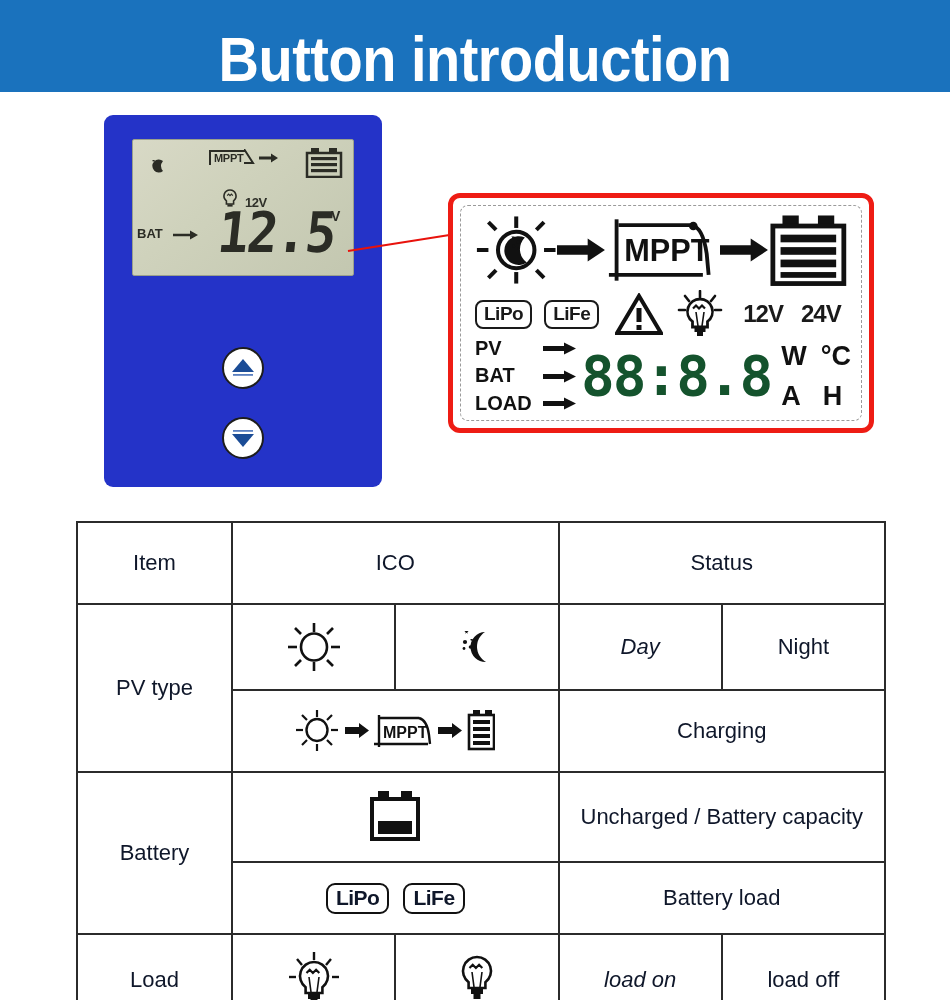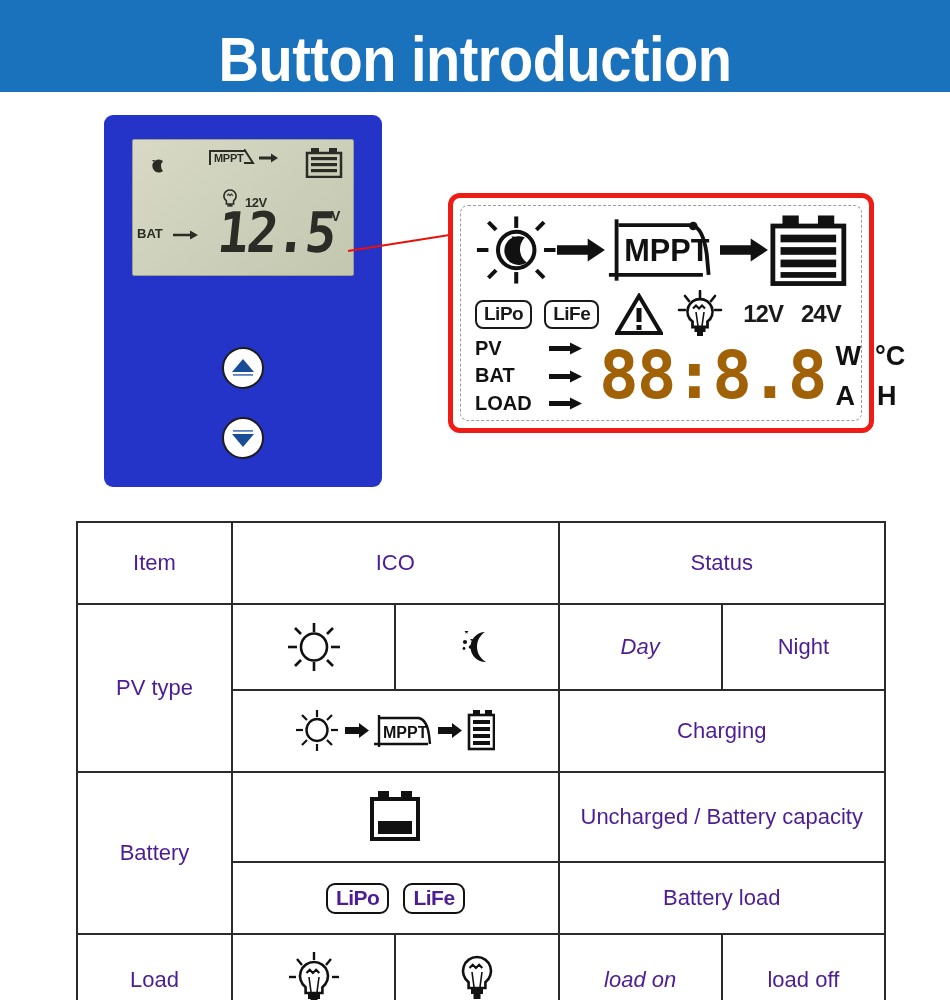--- a/index.html
+++ b/index.html
@@ -105,48 +105,48 @@
   }
   .volt-label { font-size:24px; font-weight:bold; color:#1a1a1a; letter-spacing:-1px;}
   .row-bot {
     position:absolute; left:14px; top:130px; right:8px; bottom:4px;
     display:flex; align-items:center;
   }
   .pvlabels {
     display:flex; flex-direction:column; justify-content:center;
     font-size:20px; font-weight:bold; color:#111; line-height:1.38;
   }
-  .pvlabels .lrow { display:flex; align-items:center; gap:18px; white-space:nowrap;}
+  .pvlabels .lrow { display:flex; align-items:center; gap:12px; white-space:nowrap;}
   .pvlabels .ltxt { width:56px; display:inline-block;}
   .segdigits {
     font-family:"DejaVu Sans Mono", monospace;
-    font-size:66px; font-weight:bold; color:#a16207;
+    font-size:56px; font-weight:bold; color:#14532d;
     letter-spacing:-2px; line-height:0.82;
-    margin-left:16px;
+    margin-left:4px;
   }
   .unitcol {
     display:flex; flex-direction:column; justify-content:center;
     font-size:27px; font-weight:bold; color:#111; line-height:1.5;
     margin-left:10px;
   }
   .unitcol .urow { display:flex; gap:14px; }
 
   
   .tbl {
     position:absolute; left:76px; top:521px;
     width:810px;
     border-collapse:collapse;
     table-layout:fixed;
   }
   .tbl td {
     border:2px solid #2b2b2b;
     text-align:center;
     vertical-align:middle;
     font-size:22px;
-    color:#4c1d95;
+    color:#0f172a;
     padding:16px;
   }
   .c-item { width:155px; }
   .c-ico1 { width:122px; }
   .c-ico2 { width:118px; }
   .c-st1  { width:208px;font-style:italic; }
   .c-st2  { width:207px; }
   .icocell { height:72px; }
 
   svg { display:block; }

